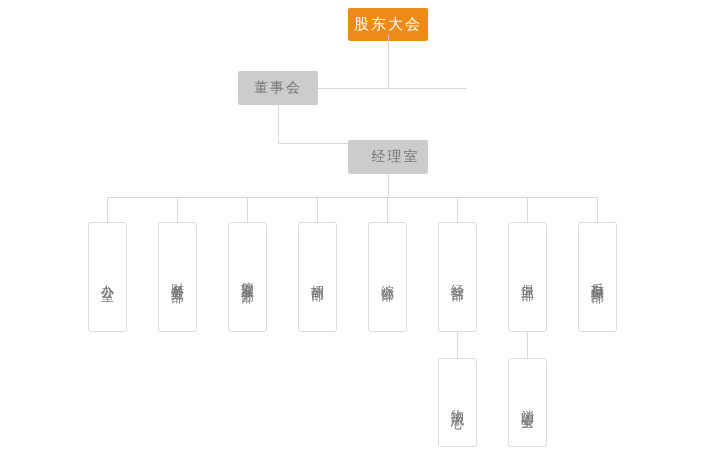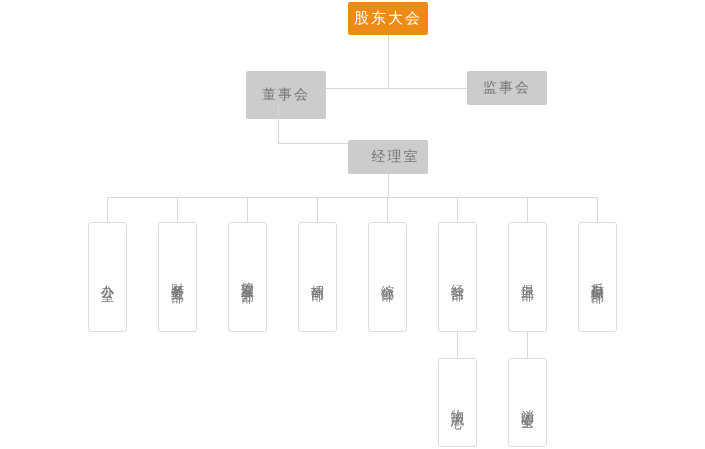--- a/index.html
+++ b/index.html
@@ -67,35 +67,32 @@
     letter-spacing: 2px;
     line-height: 1;
     white-space: nowrap;
   }
 </style>
 </head>
 <body>
 
 <div id="org-chart">
 
-  <div class="node-solid node-root" style="left:348px; top:2px; width:80px; height:33px;">
+  <div class="node-solid node-root" style="left:348px; top:8px; width:80px; height:33px;">
     <span>股东大会</span>
   </div>
 
   <div class="line line-v" style="left:388px; top:35px; height:53px;"></div>
 
   <div class="line line-h" style="left:318px; top:88px; width:149px;"></div>
 
-  <div class="node-solid node-grey" style="left:246px; top:71px; width:80px; height:48px;">
+  <div class="node-solid node-grey" style="left:238px; top:71px; width:80px; height:34px;">
     <span>董事会</span>
   </div>
 
-  <div class="node-solid node-grey" style="left:467px; top:71px; width:80px; height:34px;">
-    <span>监事会</span>
-  </div>
 
   <div class="line line-v" style="left:278px; top:105px; height:38px;"></div>
   <div class="line line-h" style="left:278px; top:143px; width:70px;"></div>
 
   <div class="node-solid node-grey" style="left:348px; top:140px; width:80px; height:34px;padding-left:15px;">
     <span>经理室</span>
   </div>
 
   <div class="line line-v" style="left:388px; top:174px; height:23px;"></div>
 

